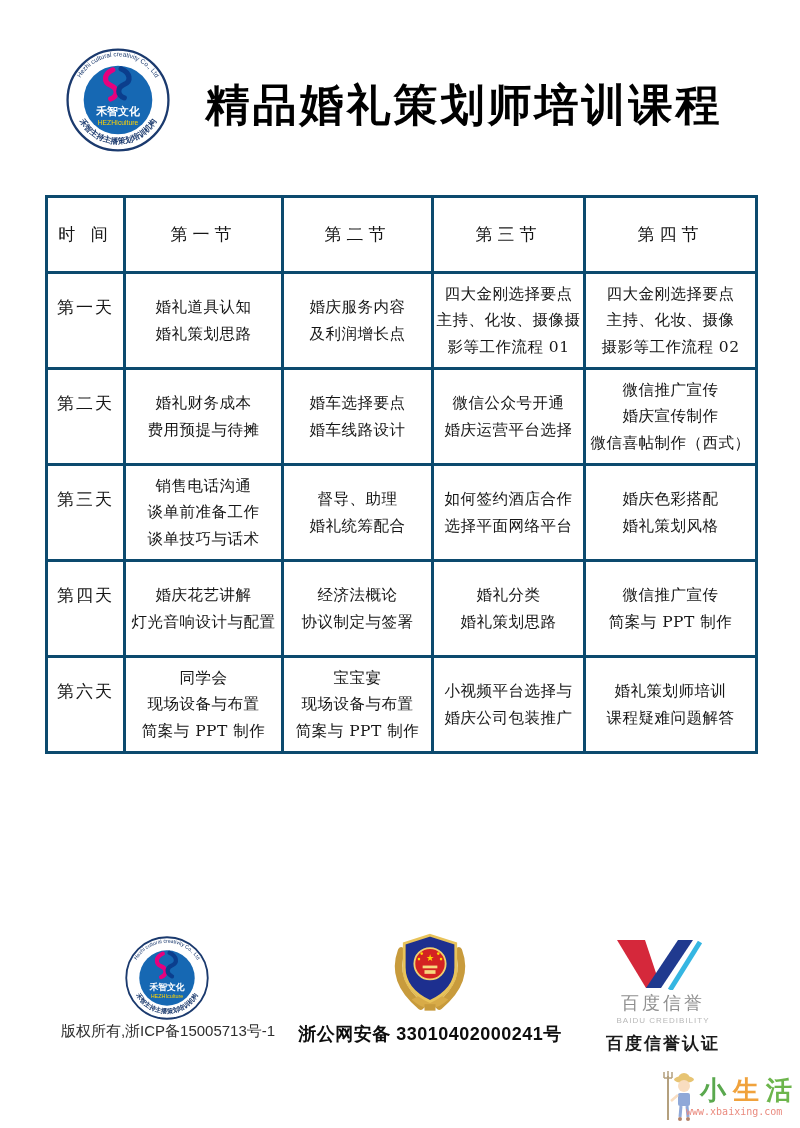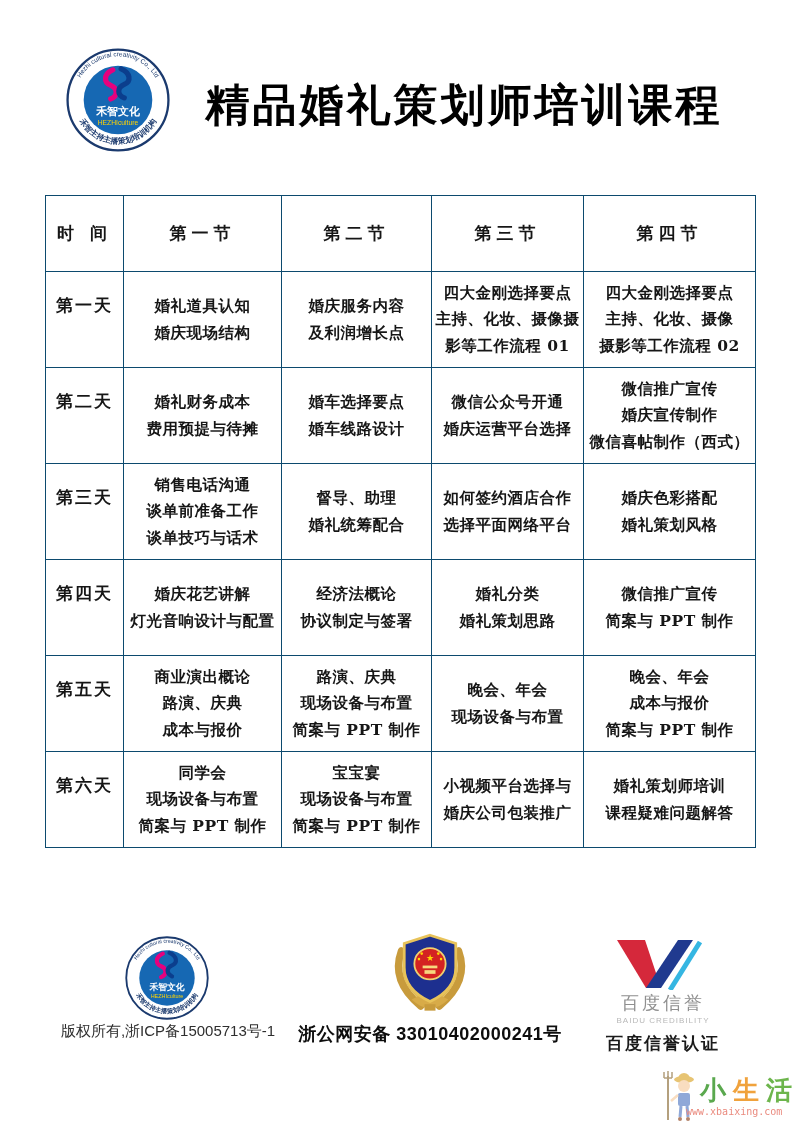--- a/index.html
+++ b/index.html
@@ -15,22 +15,22 @@
     font-size:44px; font-weight:bold; color:#000;
     letter-spacing:3px; font-family:"Liberation Sans", sans-serif;
   }
   
   .course-table {
     position:absolute; left:45px; top:195px; width:710px;
     border-collapse:collapse; table-layout:fixed;
     font-family:"DejaVu Serif","Liberation Serif",serif; color:#161616;
   }
   .course-table th, .course-table td {
-    border:1px solid #0c4a6e; text-align:center; vertical-align:middle;
-    white-space:pre-line; font-weight:bold; overflow:hidden;
+    border:3px solid #0c4a6e; text-align:center; vertical-align:middle;
+    white-space:pre-line; font-weight:normal; overflow:hidden;
   }
   .course-table thead tr { height:76px; }
   .course-table tbody tr { height:96px; }
   .course-table th { font-size:17px; letter-spacing:5px; }
   .course-table td.course-cell { font-size:15.5px; letter-spacing:0.5px; line-height:1.7; }
   .course-table td.day-cell {
     font-size:17px; letter-spacing:2px; vertical-align:top; padding-top:22px;
   }
   
   .footer-badge { position:absolute; left:125px; top:936px; }
@@ -103,21 +103,21 @@
         <th>第一节</th>
         <th>第二节</th>
         <th>第三节</th>
         <th>第四节</th>
       </tr>
     </thead>
     <tbody>
       <tr>
         <td class="day-cell">第一天</td>
         <td class="course-cell">婚礼道具认知
-婚庆现场结构</td>
+婚礼策划思路</td>
         <td class="course-cell">婚庆服务内容
 及利润增长点</td>
         <td class="course-cell">四大金刚选择要点
 主持、化妆、摄像摄
 影等工作流程 01</td>
         <td class="course-cell">四大金刚选择要点
 主持、化妆、摄像
 摄影等工作流程 02</td>
       </tr>
       <tr>
@@ -146,34 +146,20 @@
       </tr>
       <tr>
         <td class="day-cell">第四天</td>
         <td class="course-cell">婚庆花艺讲解
 灯光音响设计与配置</td>
         <td class="course-cell">经济法概论
 协议制定与签署</td>
         <td class="course-cell">婚礼分类
 婚礼策划思路</td>
         <td class="course-cell">微信推广宣传
-简案与 PPT 制作</td>
-      </tr>
-      <tr>
-        <td class="day-cell">第五天</td>
-        <td class="course-cell">商业演出概论
-路演、庆典
-成本与报价</td>
-        <td class="course-cell">路演、庆典
-现场设备与布置
-简案与 PPT 制作</td>
-        <td class="course-cell">晚会、年会
-现场设备与布置</td>
-        <td class="course-cell">晚会、年会
-成本与报价
 简案与 PPT 制作</td>
       </tr>
       <tr>
         <td class="day-cell">第六天</td>
         <td class="course-cell">同学会
 现场设备与布置
 简案与 PPT 制作</td>
         <td class="course-cell">宝宝宴
 现场设备与布置
 简案与 PPT 制作</td>

